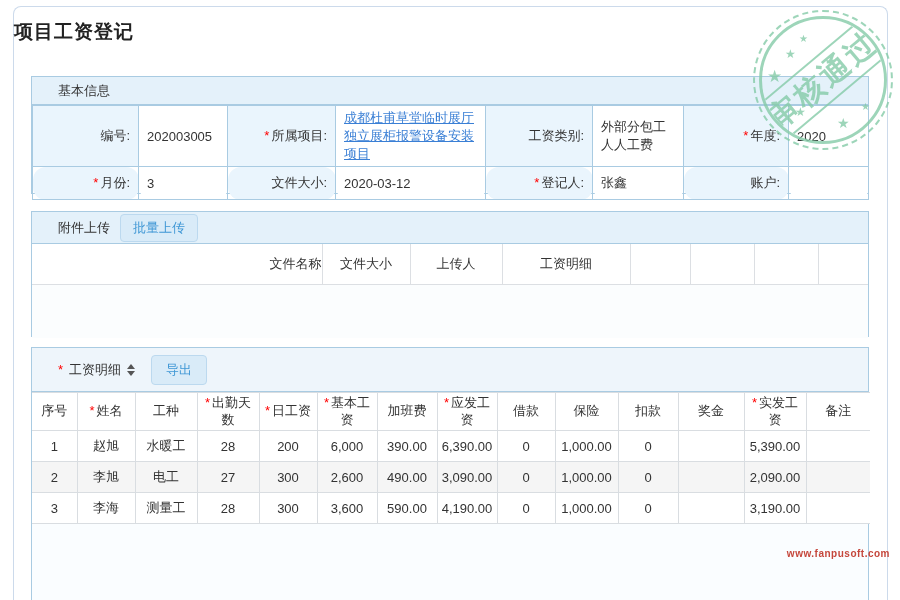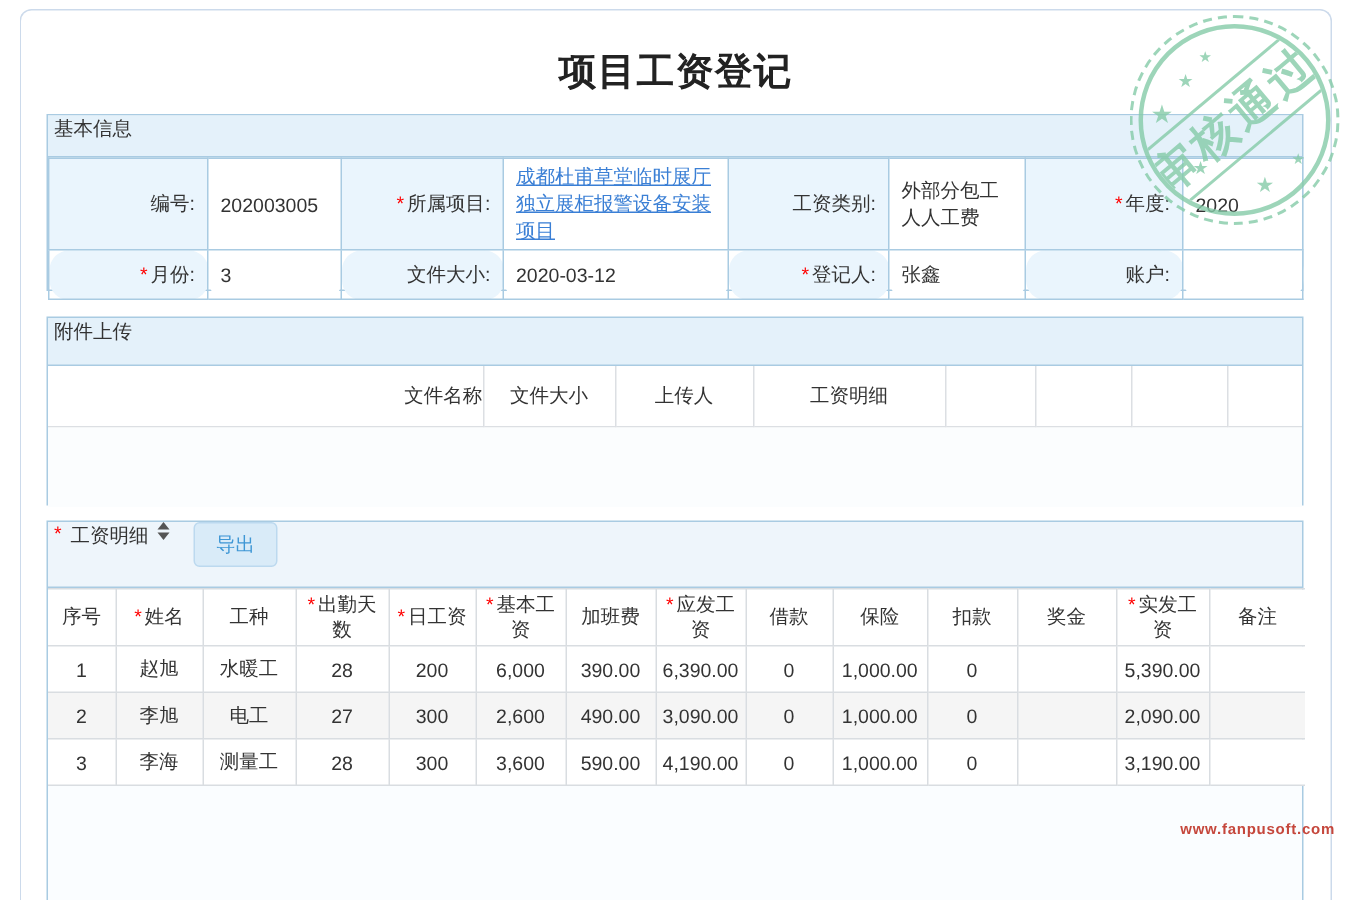--- a/index.html
+++ b/index.html
@@ -1,29 +1,29 @@
 <!DOCTYPE html>
 <html><head>
 <meta charset="utf-8">
 <style>
   * { box-sizing: border-box; margin: 0; padding: 0; }
   html,body { width:900px; height:600px; background:#fff; font-family:"Liberation Sans","DejaVu Sans",sans-serif; overflow:hidden; position:relative; }
 
   .container { position:absolute; left:13px; top:6px; width:875px; height:594px;
     background:#fff; border:1px solid #ccdaeb; border-bottom:none; border-radius:8px 8px 0 0; }
 
-  .page-title { text-align:center; margin-top:24px; font-size:25px; font-weight:bold; color:#222; letter-spacing:1px; }
+  .page-title { text-align:left; margin-top:12px; font-size:19px; font-weight:bold; color:#222; letter-spacing:1px; }
 
   .section { position:absolute; left:17px; width:838px; border:1px solid #a9cbe2; background:#fff; }
   .sec-basic  { top:69px;  height:118px; }
   .sec-attach { top:204px; height:126px; }
   .sec-detail { top:340px; height:254px; background:#fafdff; }
 
   .section-header { background:#e4f1fa; border-bottom:1px solid #a9cbe2; font-size:13px; color:#333;
-    padding:0 4px; display:flex; align-items:flex-start; }
+    padding:0 26px; display:flex; align-items:center; }
   .sec-basic .section-header { height:28px; }
   .sec-attach .section-header { height:32px; gap:10px; }
   .sec-detail .section-header { height:44px; gap:4px; background:#eef5fb; }
 
   .btn { background:#d9ebf8; border:1px solid #bcd9ef; border-radius:4px; color:#3f97d5;
     font-size:13px; padding:4px 12px; cursor:pointer; font-family:inherit; }
   .sec-detail .btn { margin-left:10px; padding:5px 14px; }
 
   table { border-collapse:collapse; width:100%; table-layout:fixed; }
 
@@ -120,20 +120,21 @@
             <td class="lbl">账户:</td>
             <td class="val"></td>
           </tr>
         </tbody>
     </table>
   </div>
 
   <div class="section sec-attach">
     <div class="section-header">
       <span>附件上传</span>
+      <button class="btn">批量上传</button>
     </div>
     <table class="file-table">
       <colgroup>
         <col style="width:290px">
           <col style="width:88px">
           <col style="width:92px">
           <col style="width:128px">
         <col style="width:60px">
           <col style="width:64px">
           <col style="width:64px">

